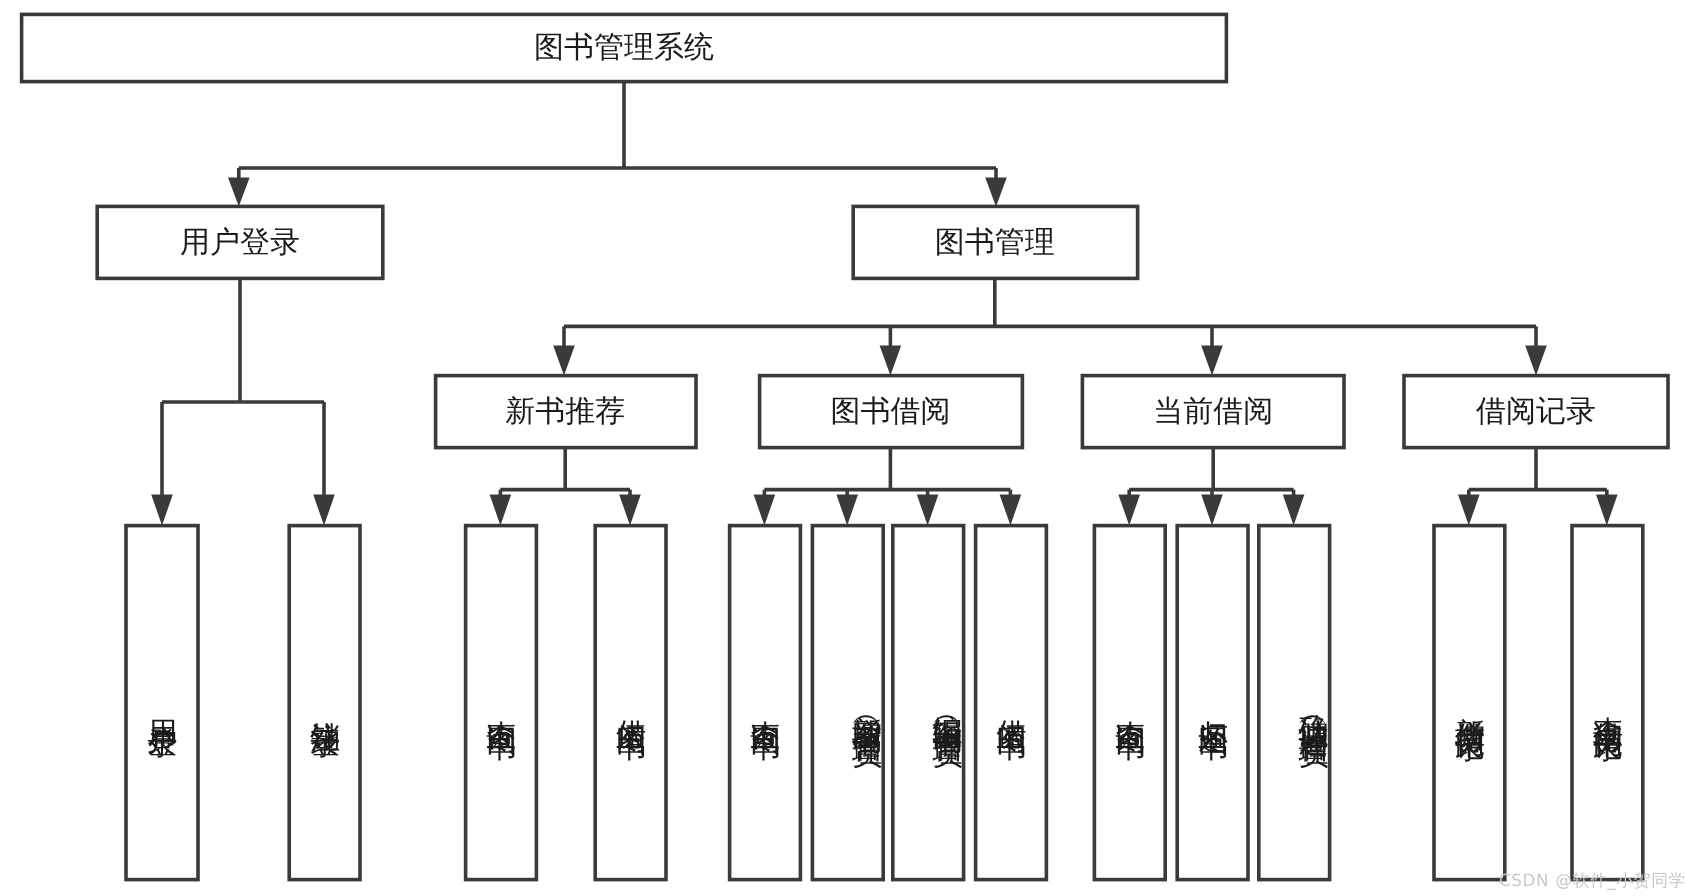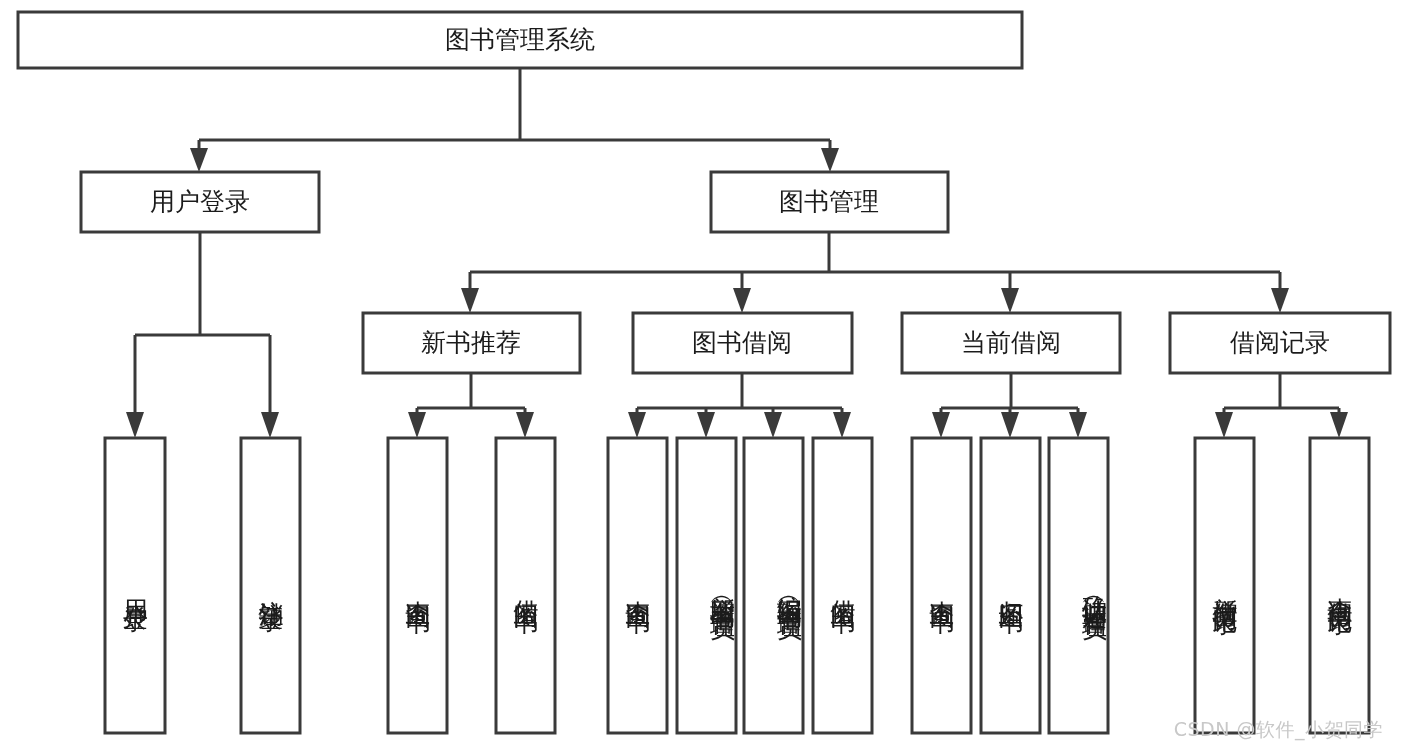--- a/index.html
+++ b/index.html
@@ -65,24 +65,24 @@
     font-family: "DejaVu Sans", "Liberation Sans", sans-serif;
     font-size: 25px;
     line-height: 1.12;
     letter-spacing: 3px;
     color: #1b1b1b;
     white-space: nowrap;
     pointer-events: none;
   }
   .watermark {
     position: absolute;
-    right: 22px;
+    right: 0;
     bottom: 4px;
     font-family: "DejaVu Sans", "Liberation Sans", sans-serif;
-    font-size: 19px;
+    font-size: 14px;
     color: #c8c8c8;
     letter-spacing: 0.5px;
     white-space: nowrap;
   }
 </style>
 </head>
 <body>
 
 <div id="diagram-root">
 

